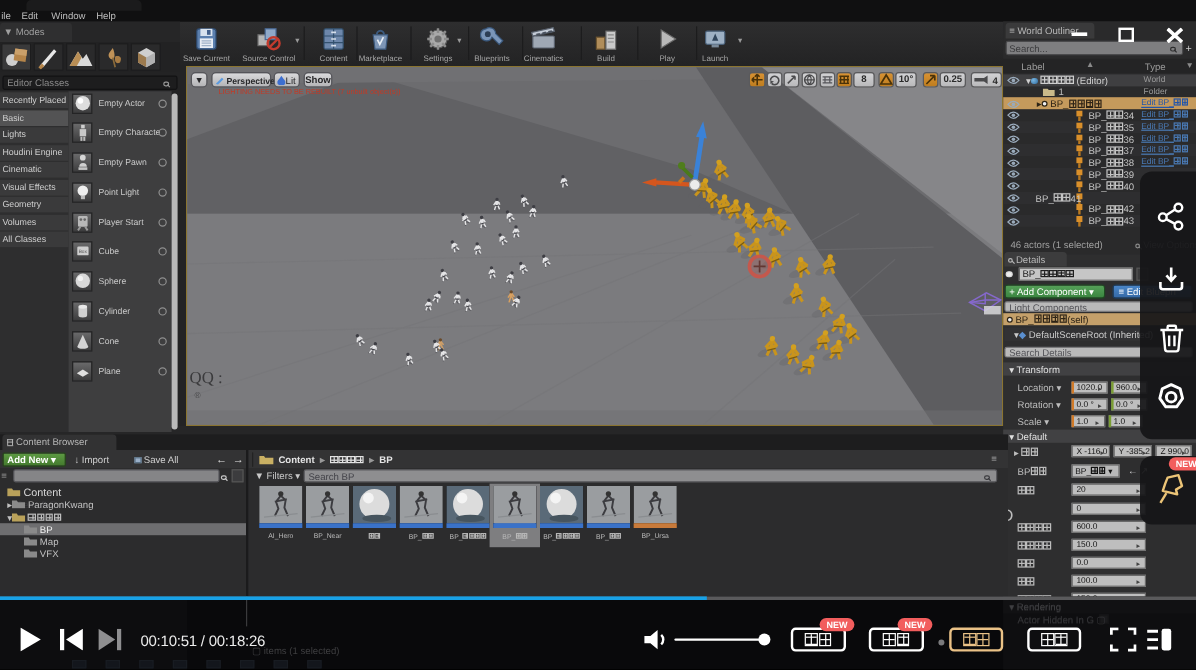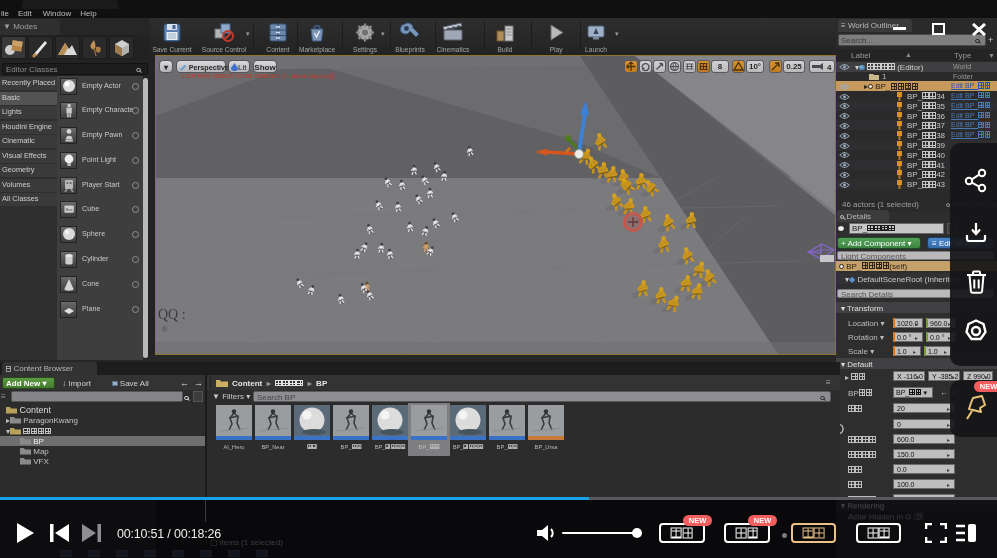--- a/index.html
+++ b/index.html
@@ -529,21 +529,21 @@
 <div class="abs t" style="left:907px;top:150.7px;font-size:8px;color:#c4c4c4">BP_<i class="fc "></i><i class="fc "></i>40</div>
 <div class="abs" style="left:836px;top:159.5px;width:161px;height:10px;background:#2e2e30"></div>
 <div class="abs t" style="left:839px;top:161.0px;font-size:7px"><svg width="11" height="8" viewBox="0 0 9 7" style="vertical-align:middle">
         <path d="M0.5 3.5 Q4.5 -1 8.5 3.5 Q4.5 8 0.5 3.5Z" fill="none" stroke="#9ab" stroke-width="0.9"></path>
         <circle cx="4.5" cy="3.5" r="1.3" fill="#9ab"></circle>
       </svg></div>
 <svg class="abs" style="left:896px;top:160.5px" width="8" height="9">
       <rect x="1" y="0" width="5" height="5" fill="#d98f2a"></rect>
       <rect x="2.5" y="5" width="2" height="4" fill="#b87820"></rect>
     </svg>
-<div class="abs t" style="left:907px;top:160.5px;font-size:8px;color:#c4c4c4">BP_<i class="fc "></i><i class="fc "></i>41</div>
+<div class="abs t" style="left:863px;top:160.5px;font-size:8px;color:#c4c4c4">BP_<i class="fc "></i><i class="fc "></i>41</div>
 <div class="abs t" style="left:839px;top:170.8px;font-size:7px"><svg width="11" height="8" viewBox="0 0 9 7" style="vertical-align:middle">
         <path d="M0.5 3.5 Q4.5 -1 8.5 3.5 Q4.5 8 0.5 3.5Z" fill="none" stroke="#9ab" stroke-width="0.9"></path>
         <circle cx="4.5" cy="3.5" r="1.3" fill="#9ab"></circle>
       </svg></div>
 <svg class="abs" style="left:896px;top:170.3px" width="8" height="9">
       <rect x="1" y="0" width="5" height="5" fill="#d98f2a"></rect>
       <rect x="2.5" y="5" width="2" height="4" fill="#b87820"></rect>
     </svg>
 <div class="abs t" style="left:907px;top:170.3px;font-size:8px;color:#c4c4c4">BP_<i class="fc "></i><i class="fc "></i>42</div>
 <div class="abs" style="left:836px;top:179.10000000000002px;width:161px;height:10px;background:#2e2e30"></div>

